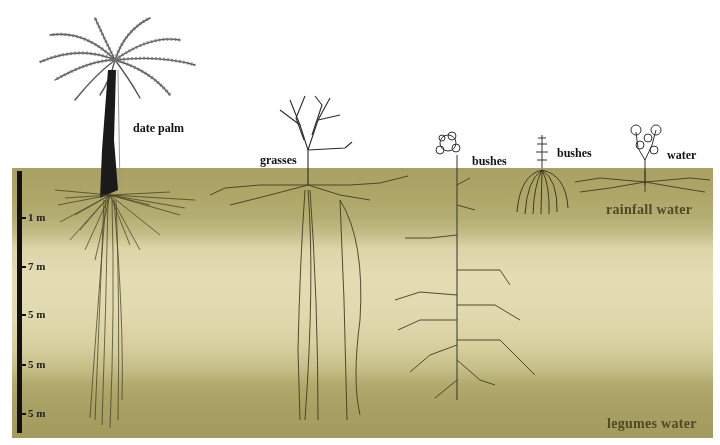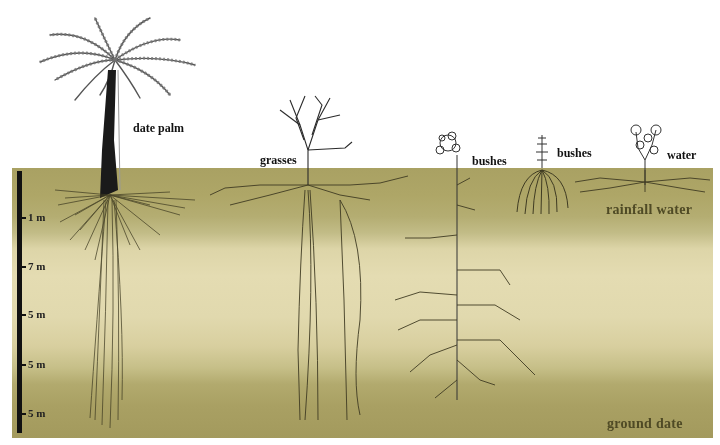--- a/index.html
+++ b/index.html
@@ -176,14 +176,14 @@
     </g>
   </svg>
 
   <span class="plant-label" style="left:133px; top:121px">date palm</span>
   <span class="plant-label" style="left:260px; top:153px">grasses</span>
   <span class="plant-label" style="left:472px; top:154px">bushes</span>
   <span class="plant-label" style="left:557px; top:146px">bushes</span>
   <span class="plant-label" style="left:667px; top:148px">water</span>
 
   <span class="zone-label" style="left:606px; top:202px">rainfall water</span>
-  <span class="zone-label" style="left:607px; top:416px">ground date</span>
+  <span class="zone-label" style="left:607px; top:416px">legumes water</span>
 </div>
 
 </body></html>

